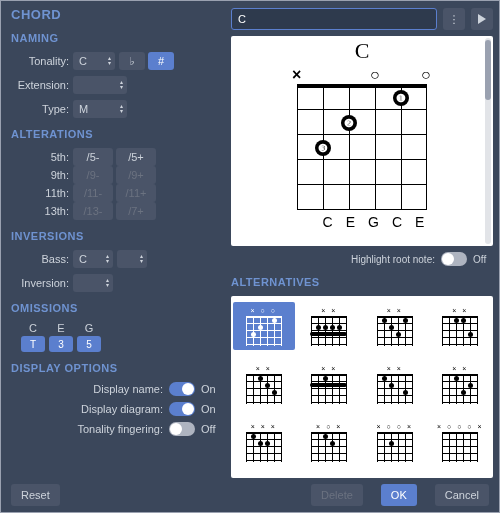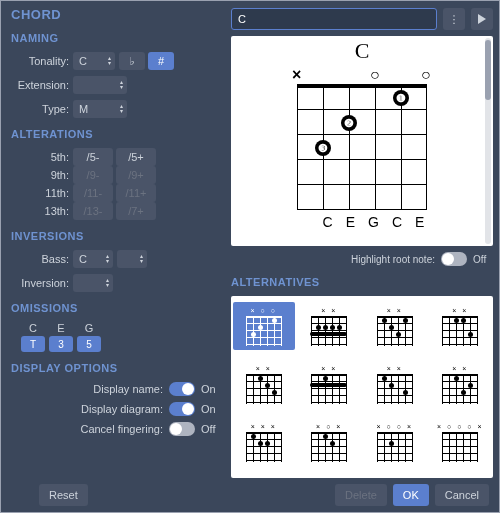--- a/index.html
+++ b/index.html
@@ -49,21 +49,21 @@
   .altpanel { flex: 1; background: #fff; border-radius: 2px; padding: 6px 2px; overflow-y: auto; display: grid; grid-template-columns: repeat(4,1fr); gap: 4px; }
   .mini { height: 48px; border-radius: 2px; display: flex; flex-direction: column; align-items: center; justify-content: center; }
   .mini.sel { background: #5b7fce; }
   .mini .mtop { font-size: 7px; letter-spacing: 2px; }
   .mini .mgrid { width: 36px; height: 30px; position: relative; margin-top: 2px; }
   .mini .mgrid .mnut { position: absolute; top: 0; width: 100%; height: 2px; }
   .mini .mgrid .mh { position: absolute; width: 100%; height: 1px; }
   .mini .mgrid .mv { position: absolute; top: 0; height: 100%; width: 1px; }
   .mini .mgrid .md { position: absolute; width: 5px; height: 5px; border-radius: 50%; }
   .mini .mgrid .mb { position: absolute; height: 4px; border-radius: 2px; }
-  .footer { height: 34px; display: flex; align-items: center; padding: 0 10px; gap: 6px; margin-left: 28px; }
+  .footer { height: 34px; display: flex; align-items: center; padding: 0 10px; gap: 18px; }
   .btn { background: #4a5468; border-radius: 3px; height: 22px; padding: 0 10px; display: flex; align-items: center; color: #cdd3db; }
   .btn.primary { background: #5b7fce; color: #fff; }
   .btn.dim { color: #6b7280; }
   .spacer { flex: 1; }
   .scrollbar { position: absolute; right: 2px; top: 2px; bottom: 2px; width: 6px; background: #e2e4e8; border-radius: 3px; }
   .scrollbar .thumb { position: absolute; top: 2px; width: 6px; height: 60px; background: #9aa1b0; border-radius: 3px; }
 </style>
 </head>
 <body>
 
@@ -170,21 +170,21 @@
         <span class="dl">Display name:</span>
         <div class="chk on"></div>
         <span style="width:20px">On</span>
       </div>
       <div class="dorow">
         <span class="dl">Display diagram:</span>
         <div class="chk on"></div>
         <span style="width:20px">On</span>
       </div>
       <div class="dorow">
-        <span class="dl">Cancel fingering:</span>
+        <span class="dl">Tonality fingering:</span>
         <div class="chk off"></div>
         <span style="width:20px">Off</span>
       </div>
     </div>
 
     <div class="right">
       <div class="topbar">
         <h1 class="sec" style="visibility:hidden">.</h1>
       </div>
       <div class="topbar" style="margin-top:-20px">

